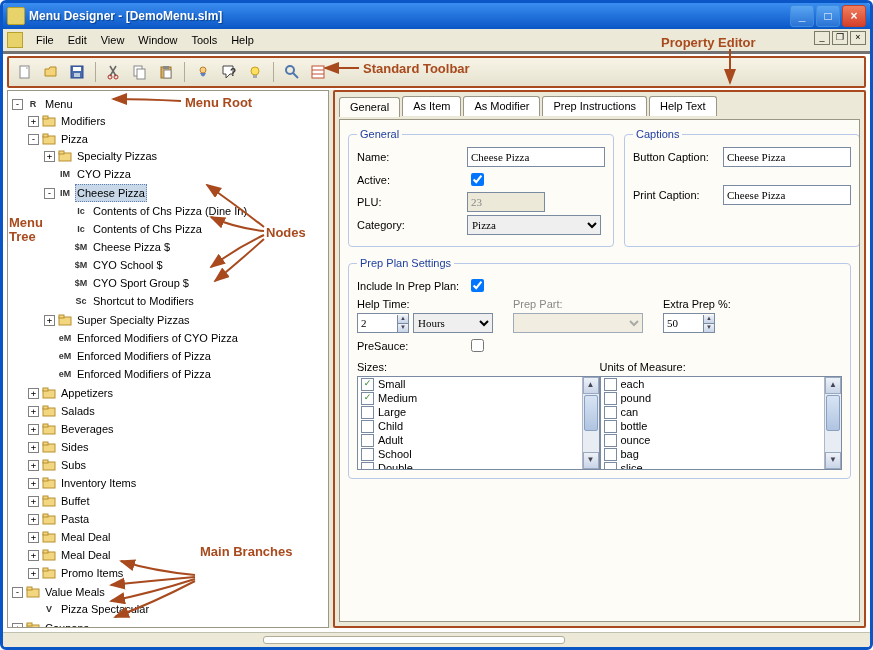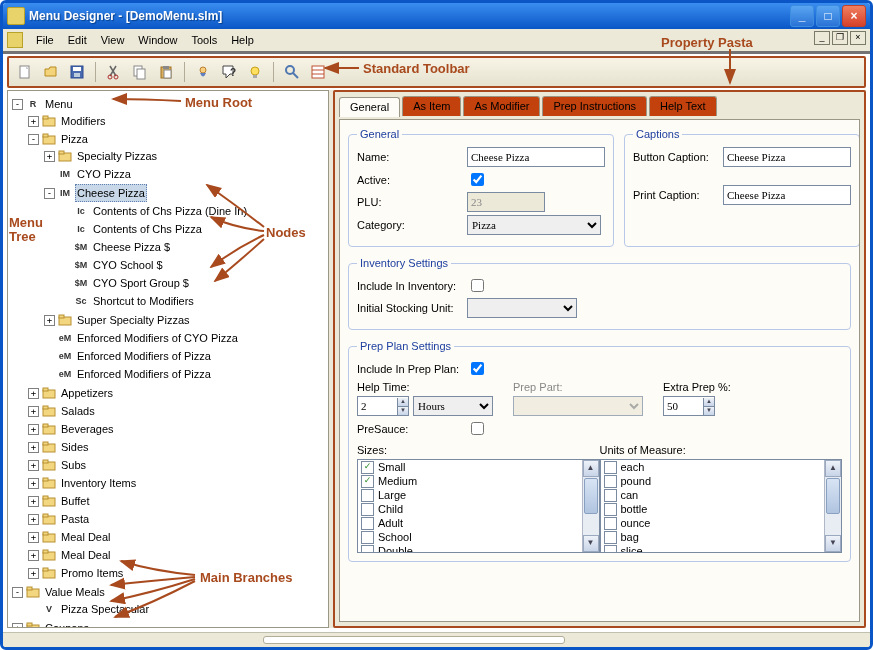--- a/index.html
+++ b/index.html
@@ -27,21 +27,21 @@
 .tree>ul{padding-left:2px}
 .tree li{white-space:nowrap;line-height:16px;padding:1px 0}
 .tree .row{display:flex;align-items:center;gap:3px}
 .tree .pm{width:9px;height:9px;border:1px solid #808080;background:#fff;font-size:9px;line-height:8px;text-align:center;font-family:monospace;cursor:default;flex-shrink:0}
 .tree .sp{width:11px;flex-shrink:0}
 .tree .nicon{width:14px;height:12px;flex-shrink:0;font-size:9px;font-weight:bold;font-family:Arial;color:#333;text-align:center;line-height:12px}
 .tree .lbl{padding:0 2px}
 .tree .lbl.sel{background:#c8d8e8;border:1px dotted #6080b0;padding:0 1px}
 .prop-panel{flex:1;border:2px solid #a84a1e;border-radius:2px;background:#ece9d8;display:flex;flex-direction:column;padding:4px;min-width:0}
 .tabs{display:flex;gap:0;margin-bottom:3px}
-.tab{border:1px solid #9a9786;border-bottom:none;background:#c2410c;padding:3px 10px 4px;font-size:11px;border-radius:3px 3px 0 0;margin-right:2px;cursor:default}
+.tab{border:1px solid #9a9786;border-bottom:none;background:#ffffff;padding:3px 10px 4px;font-size:11px;border-radius:3px 3px 0 0;margin-right:2px;cursor:default}
 .tab.active{background:#fdfcf7;position:relative;top:1px}
 .tabbody{flex:1;border:1px solid #9a9786;background:#fdfcf7;padding:8px;overflow:auto}
 fieldset{border:1px solid #b8c8e8;border-radius:4px;margin:0 0 10px 0;padding:4px 8px 8px 8px}
 legend{color:#2040a0;font-size:11px;padding:0 3px}
 .frow{display:flex;align-items:center;margin:3px 0}
 .frow label{width:110px}
 .frow input[type=text]{height:18px;border:1px solid #7a8aa0;font:11px Tahoma;padding:0 3px}
 .frow select{height:20px;border:1px solid #7a8aa0;font:11px Tahoma}
 .twocol{display:flex;gap:10px}
 .twocol>fieldset{flex:1}
@@ -539,31 +539,20 @@
                 <label style="width:90px">Button Caption:</label>
               <input type="text" style="width: 120px;" value="Cheese Pizza">
               </div>
             <div class="frow" style="margin-top:18px">
                 <label style="width:90px">Print Caption:</label>
               <input type="text" style="width: 120px;" value="Cheese Pizza">
               </div>
           </fieldset>
         </div>
 
-        <fieldset>
-          <legend>Inventory Settings</legend>
-          <div class="frow">
-              <label>Include In Inventory:</label>
-            <input type="checkbox" style="">
-            </div>
-          <div class="frow">
-              <label>Initial Stocking Unit:</label>
-            <select style="width:110px"><option></option></select>
-            </div>
-        </fieldset>
 
         <fieldset>
           <legend>Prep Plan Settings</legend>
           <div class="frow">
               <label>Include In Prep Plan:</label>
             <input type="checkbox" checked="" style="">
             </div>
 
           <div class="frow" style="gap:20px">
             <div>
@@ -690,26 +679,26 @@
 
       </div>
     </div>
   </div>
 
   <div class="status">
     <div class="bar"></div>
   </div>
 
   <div class="annotation" style="top:58px;left:360px">Standard Toolbar</div>
-  <div class="annotation" style="top:32px;left:658px">Property Pasta</div>
+  <div class="annotation" style="top:32px;left:658px">Property Editor</div>
   <div class="annotation" style="top:92px;left:182px">Menu Root</div>
   <div class="annotation" style="top:222px;left:263px">Nodes</div>
   <div class="annotation" style="top:213px;left:6px;white-space:pre-line;line-height:14px">Menu
 Tree</div>
-  <div class="annotation" style="top:567px;left:197px">Main Branches</div>
+  <div class="annotation" style="top:541px;left:197px">Main Branches</div>
 
   <svg style="position:absolute;top:0;left:0;pointer-events:none" width="873" height="650">
     <defs>
         <marker id="ah" markerWidth="8" markerHeight="8" refX="7" refY="3" orient="auto">
           <path d="M0,0 L8,3 L0,6 Z" fill="#a84a1e"></path>
         </marker>
       </defs>
     <g stroke="#a84a1e" stroke-width="2" fill="none" marker-end="url(#ah)">
       <line x1="356" y1="65" x2="322" y2="65"></line>
       <line x1="727" y1="46" x2="727" y2="80"></line>

